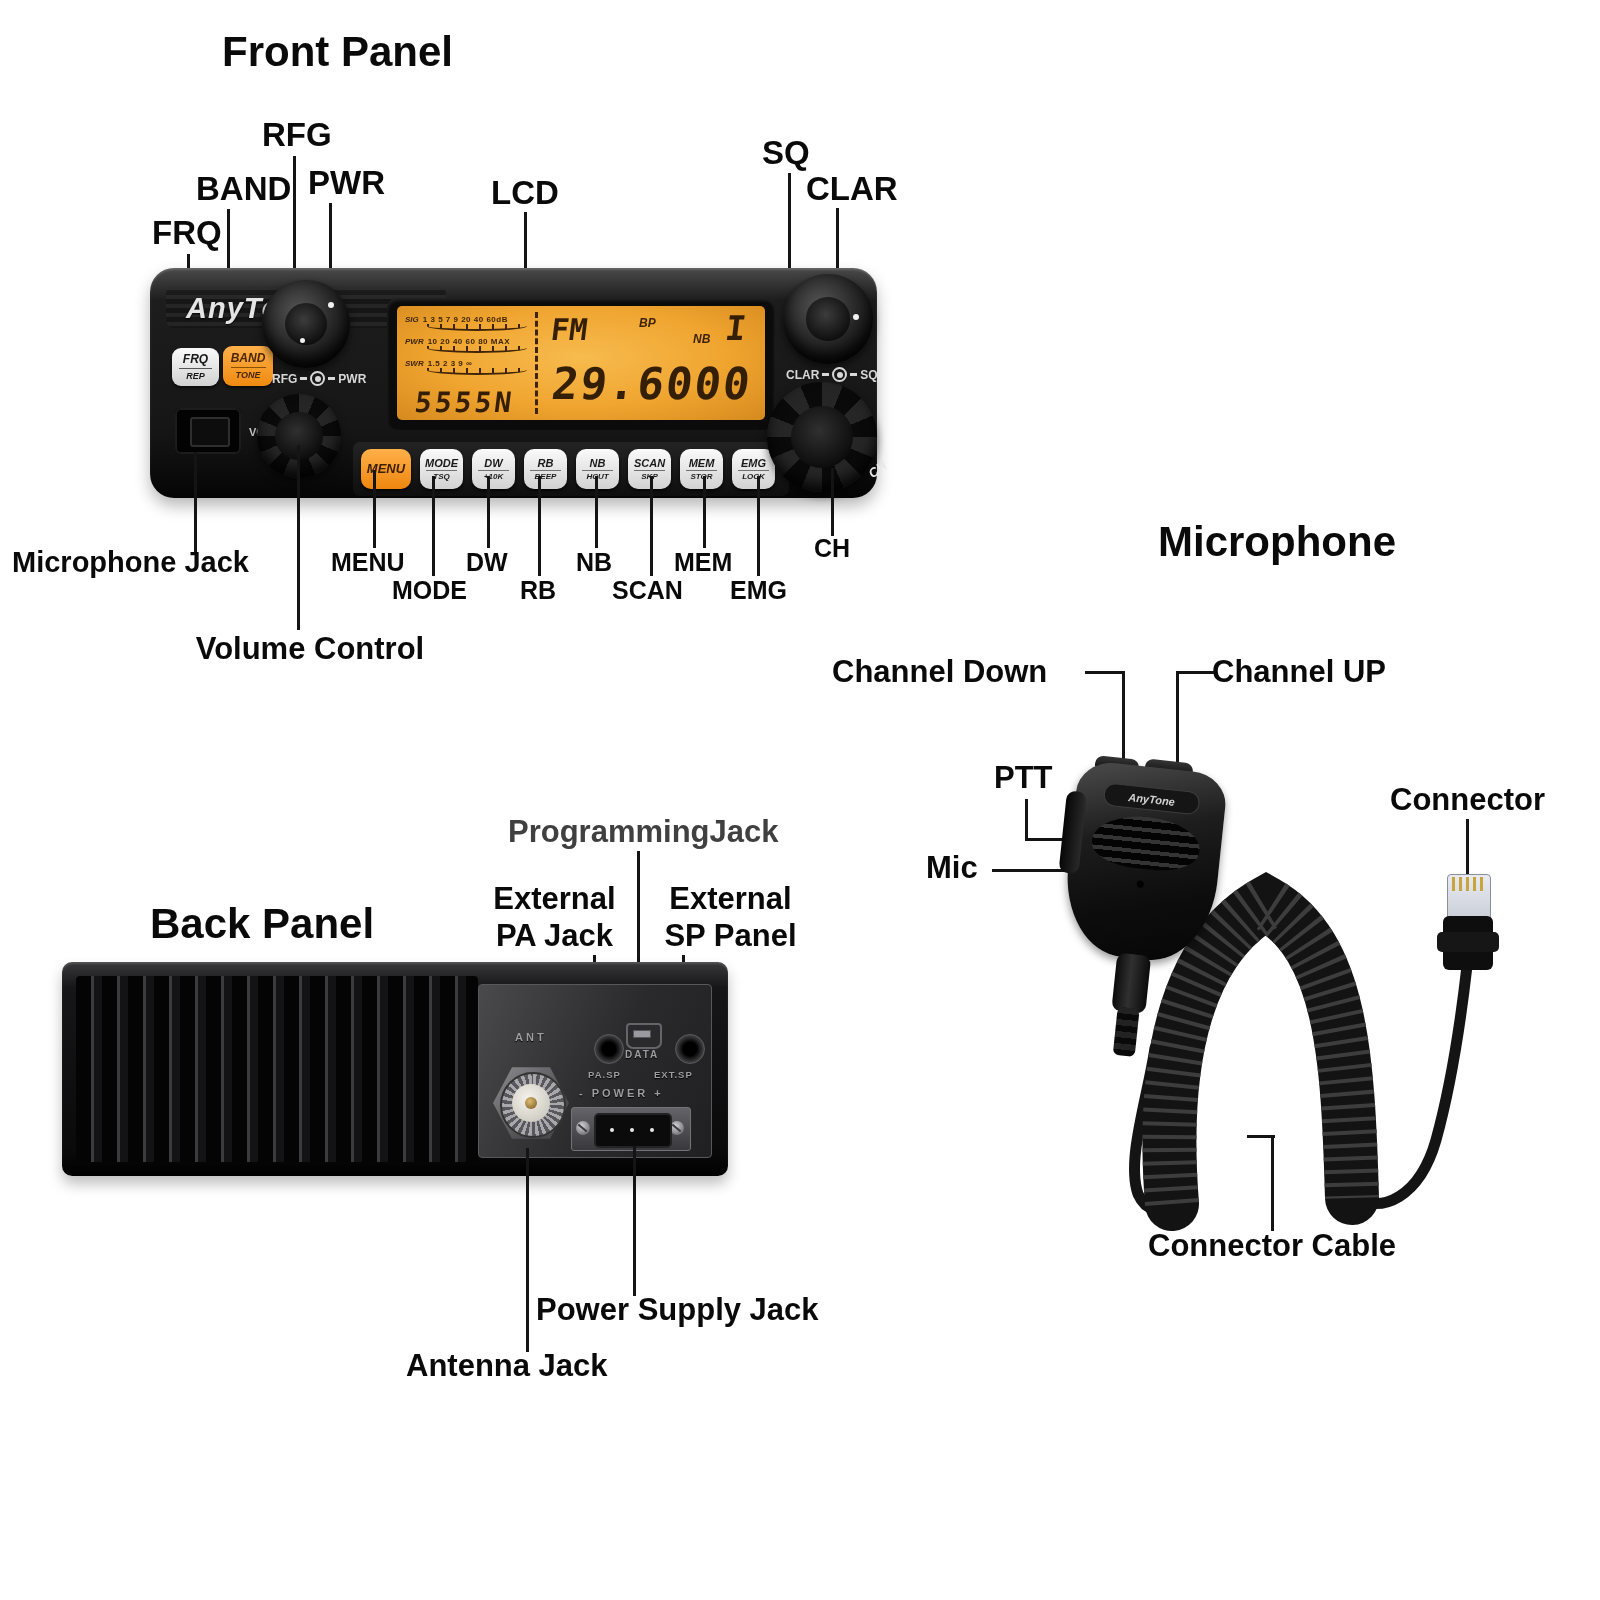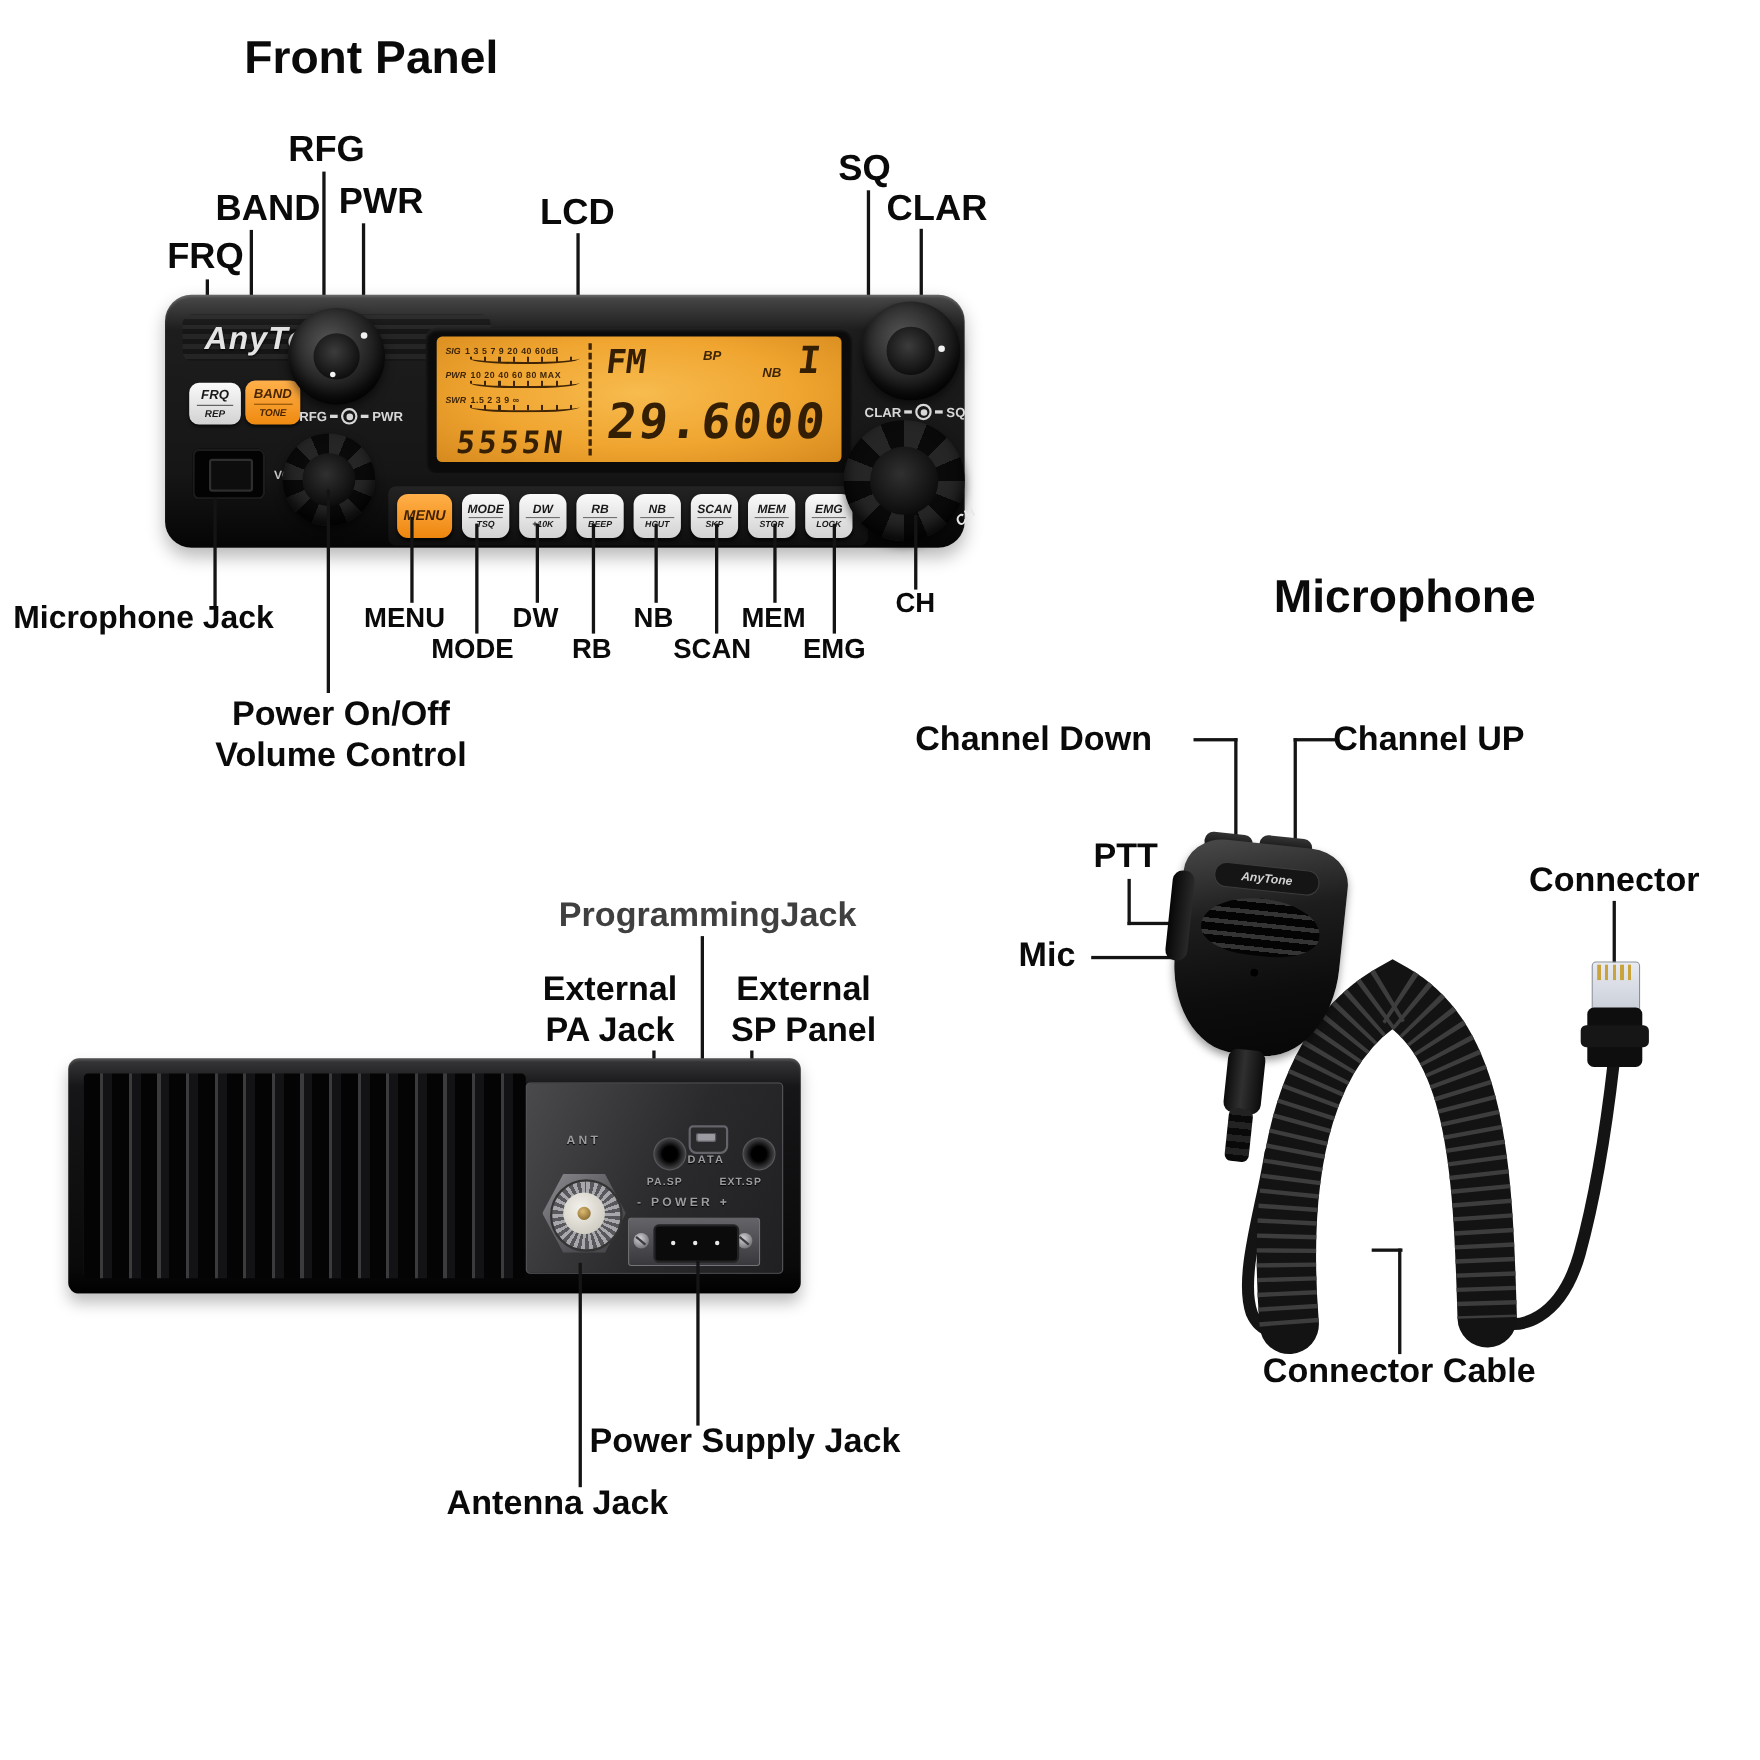--- a/index.html
+++ b/index.html
@@ -309,24 +309,24 @@
   <div class="lbl lbl-btm" style="left:331px;top:548px;">MENU</div>
   <div class="lbl lbl-btm" style="left:466px;top:548px;">DW</div>
   <div class="lbl lbl-btm" style="left:576px;top:548px;">NB</div>
   <div class="lbl lbl-btm" style="left:674px;top:548px;">MEM</div>
   <div class="lbl lbl-btm" style="left:814px;top:534px;">CH</div>
   <div class="lbl lbl-btm" style="left:392px;top:576px;">MODE</div>
   <div class="lbl lbl-btm" style="left:520px;top:576px;">RB</div>
   <div class="lbl lbl-btm" style="left:612px;top:576px;">SCAN</div>
   <div class="lbl lbl-btm" style="left:730px;top:576px;">EMG</div>
   <div class="lbl center" style="left:160px;top:630px;width:300px;font-size:31px;line-height:37px;">
-    <div>Power On/Off</div>
     <div>Volume Control</div>
   </div>
 
+  <div class="lbl title" style="left:150px;top:900px;">Back Panel</div>
   <div class="lbl lbl-mid lbl-red" style="left:508px;top:814px;">ProgrammingJack</div>
   <div class="lbl lbl-mid center" style="left:462px;top:880px;width:185px;line-height:37px;">
     <div>External</div>
     <div>PA Jack</div>
   </div>
   <div class="lbl lbl-mid center" style="left:638px;top:880px;width:185px;line-height:37px;">
     <div>External</div>
     <div>SP Panel</div>
   </div>
 

